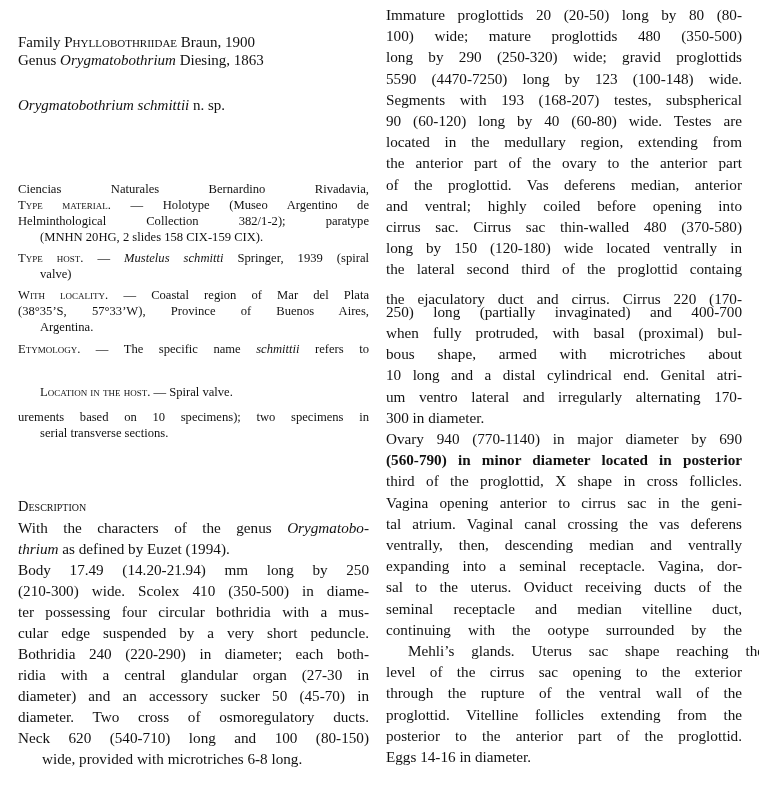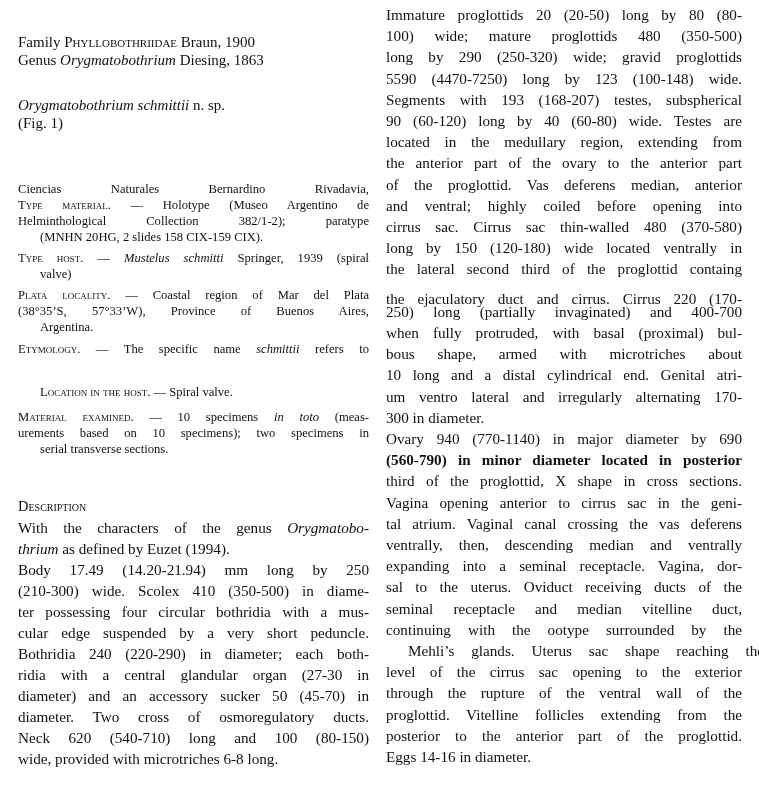--- a/index.html
+++ b/index.html
@@ -86,70 +86,68 @@
   </div>
   <div>
     <span>Genus </span><i>Orygmatobothrium</i><span> Diesing, 1863</span>
   </div>
 </div>
 
 <div class="heading-block" style="top:96px;">
   <div>
     <i>Orygmatobothrium schmittii</i><span> n. sp.</span>
   </div>
-  <div>(Fig. 1)</div>
 </div>
 
 <div class="small" style="top:181px;">
   <span class="line">Ciencias Naturales Bernardino Rivadavia,</span>
   <span class="line"><span class="sc">Type material.</span><span> — Holotype (Museo Argentino de</span></span>
   <span class="line">Helminthological Collection 382/1-2); paratype</span>
   <span class="line last">(MNHN 20HG, 2 slides 158 CIX-159 CIX).</span>
 </div>
 
 <div class="small" style="top:250px;">
   <span class="line"><span class="sc">Type host.</span><span> — </span><i>Mustelus schmitti</i><span> Springer, 1939 (spiral</span></span>
   <span class="line last">valve)</span>
 </div>
 
 <div class="small" style="top:287px;">
-  <span class="line"><span class="sc">Plata locality.</span><span> — Coastal region of Mar del Plata</span></span>
+  <span class="line"><span class="sc">With locality.</span><span> — Coastal region of Mar del Plata</span></span>
   <span class="line">(38°35’S, 57°33’W), Province of Buenos Aires,</span>
   <span class="line last">Argentina.</span>
 </div>
 
 <div class="small" style="top:341px;">
   <span class="line"><span class="sc">Etymology.</span><span> — The specific name </span><i>schmittii</i><span> refers to</span></span>
 </div>
 
 <div class="small" style="top:384px;">
   <span class="line last"><span class="sc">Location in the host.</span><span> — Spiral valve.</span></span>
 </div>
 
 <div class="small" style="top:409px;">
-  <span class="line"><span class="sc">Material examined.</span><span> — 10 specimens </span><i>in toto</i><span> (meas-</span></span>
   <span class="line">urements based on 10 specimens); two specimens in</span>
   <span class="line last">serial transverse sections.</span>
 </div>
 
 <div class="desc-title sc">Description</div>
 
 <div class="col col-left big" id="left-body">
     <span class="line" style="top: 517px;"><span>With the characters of the genus </span><i>Orygmatobo-</i></span>
     <span class="line last" style="top: 538px;"><i>thrium</i><span> as defined by Euzet (1994).</span></span>
     <span class="line" style="top: 559px;"><span>Body 17.49 (14.20-21.94) mm long by 250</span></span>
     <span class="line" style="top: 580px;"><span>(210-300) wide. Scolex 410 (350-500) in diame-</span></span>
     <span class="line" style="top: 601px;"><span>ter possessing four circular bothridia with a mus-</span></span>
     <span class="line" style="top: 622px;"><span>cular edge suspended by a very short peduncle.</span></span>
     <span class="line" style="top: 643px;"><span>Bothridia 240 (220-290) in diameter; each both-</span></span>
     <span class="line" style="top: 664px;"><span>ridia with a central glandular organ (27-30 in</span></span>
     <span class="line" style="top: 685px;"><span>diameter) and an accessory sucker 50 (45-70) in</span></span>
     <span class="line" style="top: 706px;"><span>diameter. Two cross of osmoregulatory ducts.</span></span>
     <span class="line" style="top: 727px;"><span>Neck 620 (540-710) long and 100 (80-150)</span></span>
-    <span class="line last" style="top: 748px;"><span>wide, provided with microtriches 6-8 long.</span></span>
+    <span class="line last" style="top: 748px; margin-left: 24px;"><span>wide, provided with microtriches 6-8 long.</span></span>
   </div>
 
 <div class="col col-right big" id="right-body">
     <span class="line" style="top: 4px;">Immature proglottids 20 (20-50) long by 80 (80-</span>
     <span class="line" style="top: 25.2px;">100) wide; mature proglottids 480 (350-500)</span>
     <span class="line" style="top: 46.4px;">long by 290 (250-320) wide; gravid proglottids</span>
     <span class="line" style="top: 67.6px;">5590 (4470-7250) long by 123 (100-148) wide.</span>
     <span class="line" style="top: 88.8px;">Segments with 193 (168-207) testes, subspherical</span>
     <span class="line" style="top: 110px;">90 (60-120) long by 40 (60-80) wide. Testes are</span>
     <span class="line" style="top: 131.2px;">located in the medullary region, extending from</span>
@@ -161,21 +159,21 @@
     <span class="line" style="top: 258.4px;">the lateral second third of the proglottid containg</span>
     <span class="line" style="top: 279.6px; margin-top: 8px;">the ejaculatory duct and cirrus. Cirrus 220 (170-</span>
     <span class="line" style="top: 300.8px;">250) long (partially invaginated) and 400-700</span>
     <span class="line" style="top: 322px;">when fully protruded, with basal (proximal) bul-</span>
     <span class="line" style="top: 343.2px;">bous shape, armed with microtriches about</span>
     <span class="line" style="top: 364.4px;">10 long and a distal cylindrical end. Genital atri-</span>
     <span class="line" style="top: 385.6px;">um ventro lateral and irregularly alternating 170-</span>
     <span class="line last" style="top: 406.8px;">300 in diameter.</span>
     <span class="line" style="top: 428px;">Ovary 940 (770-1140) in major diameter by 690</span>
     <span class="line" style="top: 449.2px; font-weight: bold;">(560-790) in minor diameter located in posterior</span>
-    <span class="line" style="top: 470.4px;">third of the proglottid, X shape in cross sections.</span>
+    <span class="line" style="top: 470.4px;">third of the proglottid, X shape in cross follicles.</span>
     <span class="line" style="top: 491.6px;">Vagina opening anterior to cirrus sac in the geni-</span>
     <span class="line" style="top: 512.8px;">tal atrium. Vaginal canal crossing the vas deferens</span>
     <span class="line" style="top: 534px;">ventrally, then, descending median and ventrally</span>
     <span class="line" style="top: 555.2px;">expanding into a seminal receptacle. Vagina, dor-</span>
     <span class="line" style="top: 576.4px;">sal to the uterus. Oviduct receiving ducts of the</span>
     <span class="line" style="top: 597.6px;">seminal receptacle and median vitelline duct,</span>
     <span class="line" style="top: 618.8px;">continuing with the ootype surrounded by the</span>
     <span class="line" style="top: 640px; margin-left: 22px;">Mehli’s glands. Uterus sac shape reaching the</span>
     <span class="line" style="top: 661.2px;">level of the cirrus sac opening to the exterior</span>
     <span class="line" style="top: 682.4px;">through the rupture of the ventral wall of the</span>

